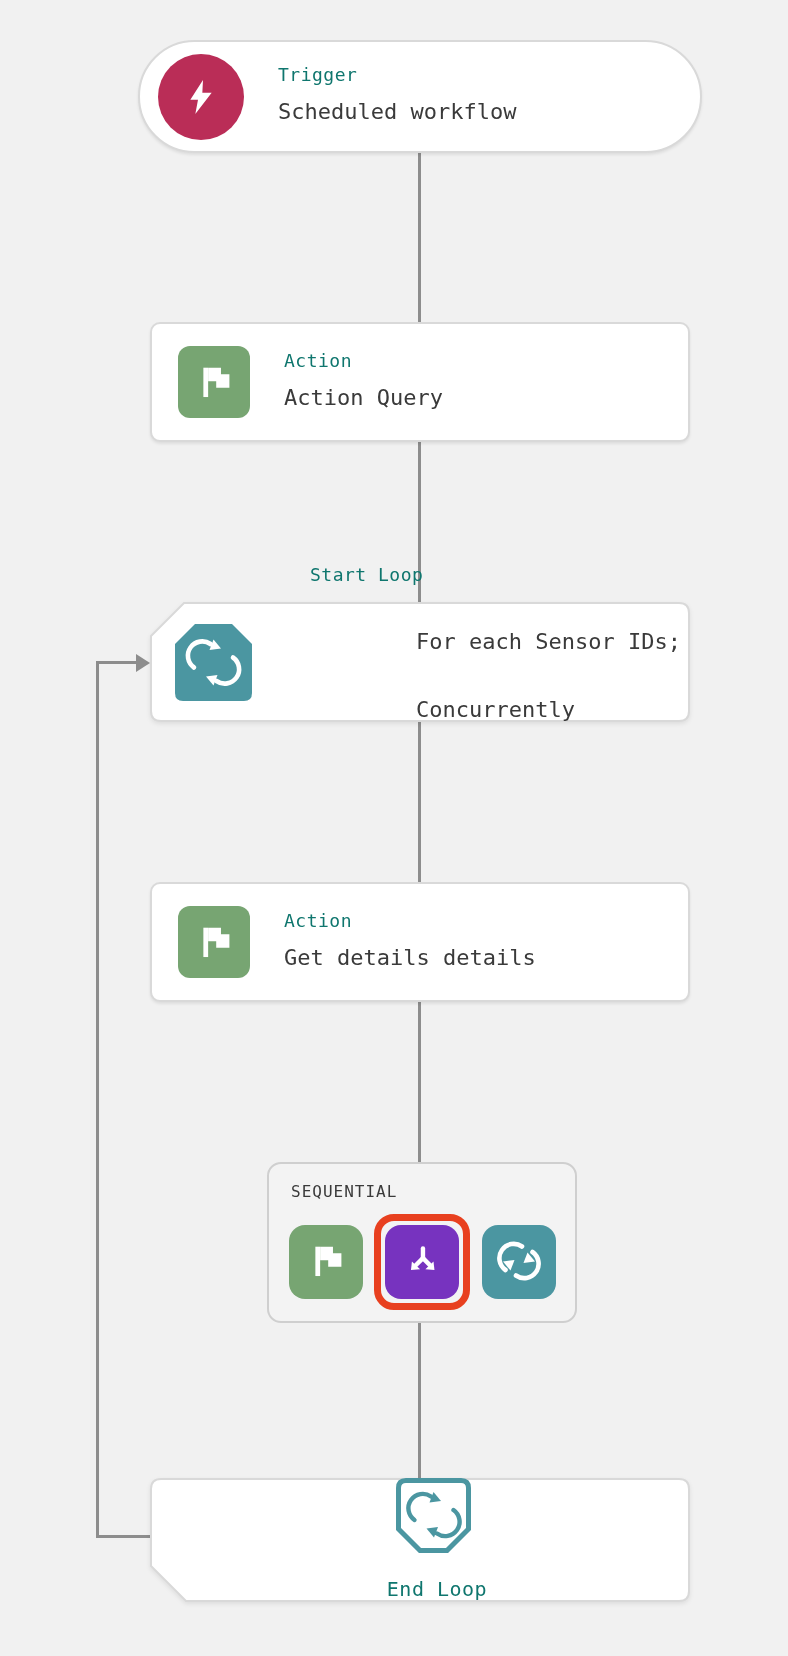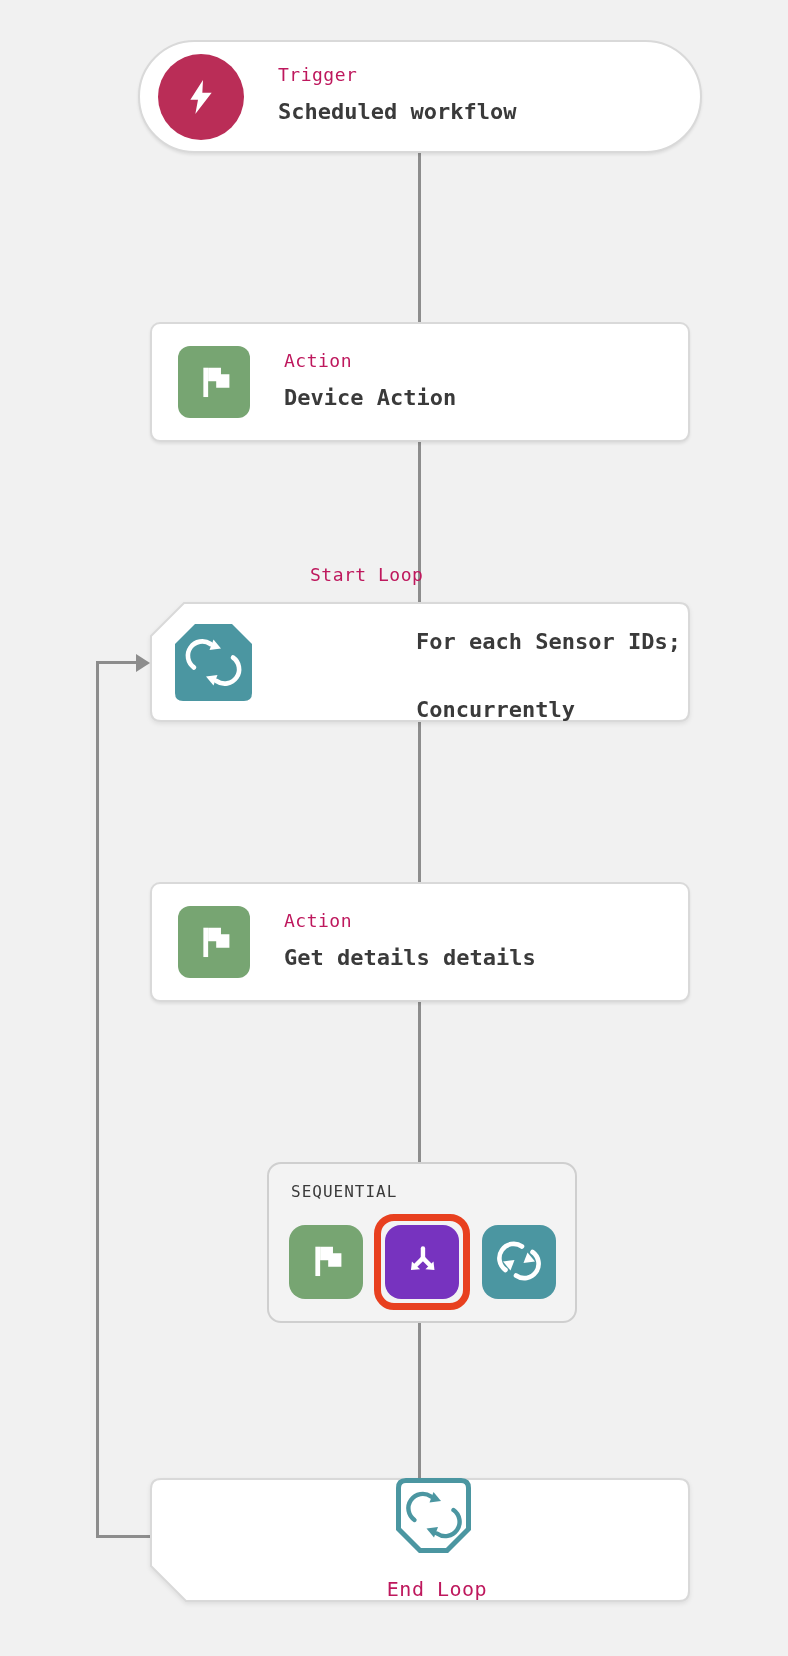--- a/index.html
+++ b/index.html
@@ -30,22 +30,22 @@
     box-shadow:0 2px 3px rgba(0,0,0,.08);
     box-sizing:border-box;
     display:flex;align-items:center;
   }
   .card.shaped{background:transparent;border:none;box-shadow:none;gap:24px;}
   .card-outline{position:absolute;left:0;top:0;filter:drop-shadow(0 2px 2px rgba(0,0,0,.08));}
   .node-icon{flex:0 0 auto;display:flex;align-items:center;justify-content:center;position:relative;z-index:3;}
   .icon-circle{width:86px;height:86px;border-radius:50%;margin-left:18px;}
   .icon-square{width:72px;height:72px;border-radius:12px;margin-left:26px;}
   .node-text{margin-left:34px;position:relative;z-index:3;}
-  .node-label{font-size:18px;color:#be185d;letter-spacing:.5px;}
-  .node-title{font-size:22px;color:#3a3a3a;margin-top:10px;line-height:34px;white-space:pre;font-weight:bold;}
+  .node-label{font-size:18px;color:#0f766e;letter-spacing:.5px;}
+  .node-title{font-size:22px;color:#3a3a3a;margin-top:10px;line-height:34px;white-space:pre;}
   .flex-center{display:flex;align-items:center;justify-content:center;}
   
   .panel{
     position:absolute;z-index:2;
     background:#f3f3f3;
     border:2px solid #cfcfcf;
     border-radius:14px;
     box-sizing:border-box;
   }
   .panel-title{position:absolute;left:22px;top:18px;font-size:16px;color:#3a3a3a;letter-spacing:1px;}
@@ -88,21 +88,21 @@
 
   <div class="card" style="left:150px;top:322px;width:540px;height:120px;">
     <div class="node-icon icon-square flex-center" style="background:#77a572;">
       <svg width="44" height="44" viewBox="0 0 24 24">
         <rect x="6.2" y="4.2" width="2.6" height="16" fill="#ffffff"></rect>
         <path d="M8.8 4.2 h7 v3.6 h4.6 v7.4 h-7.2 v-3.6 h-4.4 Z" fill="#ffffff"></path>
       </svg>
     </div>
     <div class="node-text">
       <div class="node-label">Action</div>
-      <div class="node-title">Device Action</div>
+      <div class="node-title">Action Query</div>
     </div>
   </div>
 
   <div class="card shaped" style="left:150px;top:602px;width:540px;height:120px;">
     <svg class="card-outline" width="540" height="120" viewBox="0 0 540 120">
       <path d="M34 1 H529 Q539 1 539 11 V109 Q539 119 529 119 H11 Q1 119 1 109 V34 Z" fill="#ffffff" stroke="#d9d9d9" stroke-width="2"></path>
     </svg>
     <div class="node-icon flex-center" style="width:77px;height:77px;margin-left:25px;">
       <svg width="77" height="77" viewBox="0 0 77 77">
         <path d="M20 0 H57 L77 20 V69 Q77 77 69 77 H8 Q0 77 0 69 V20 Z" fill="#4b96a1"></path>

